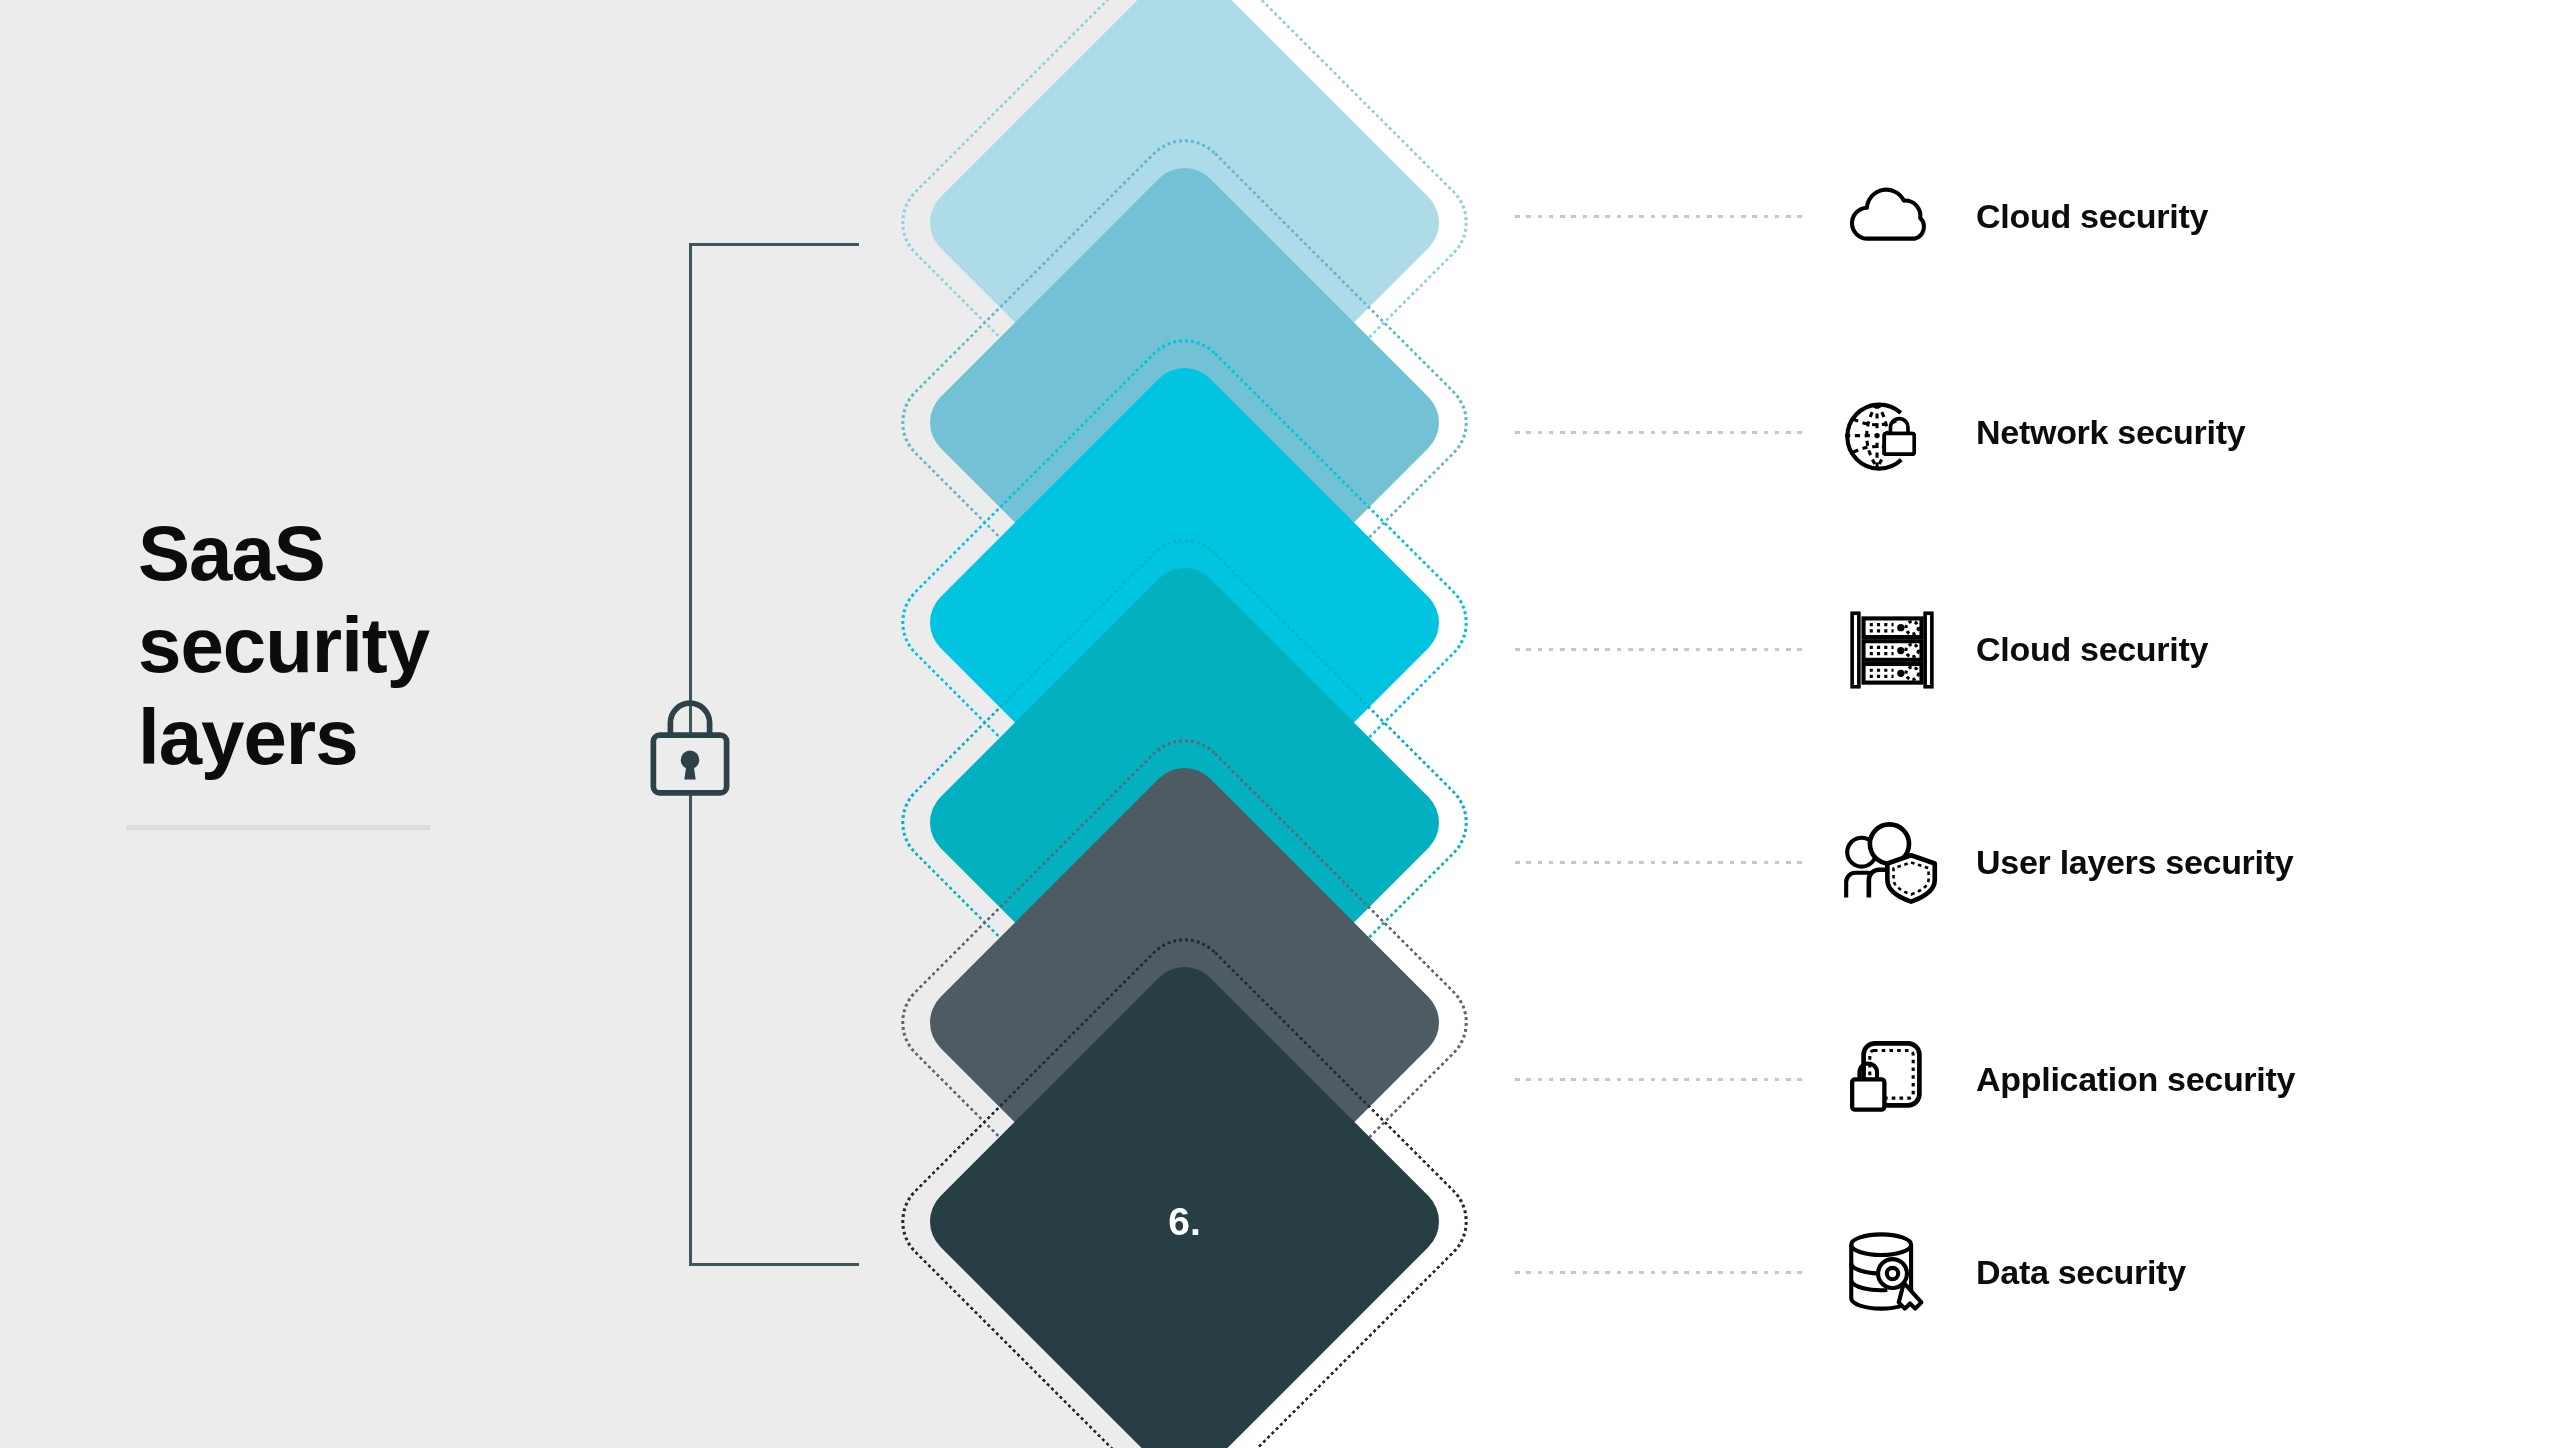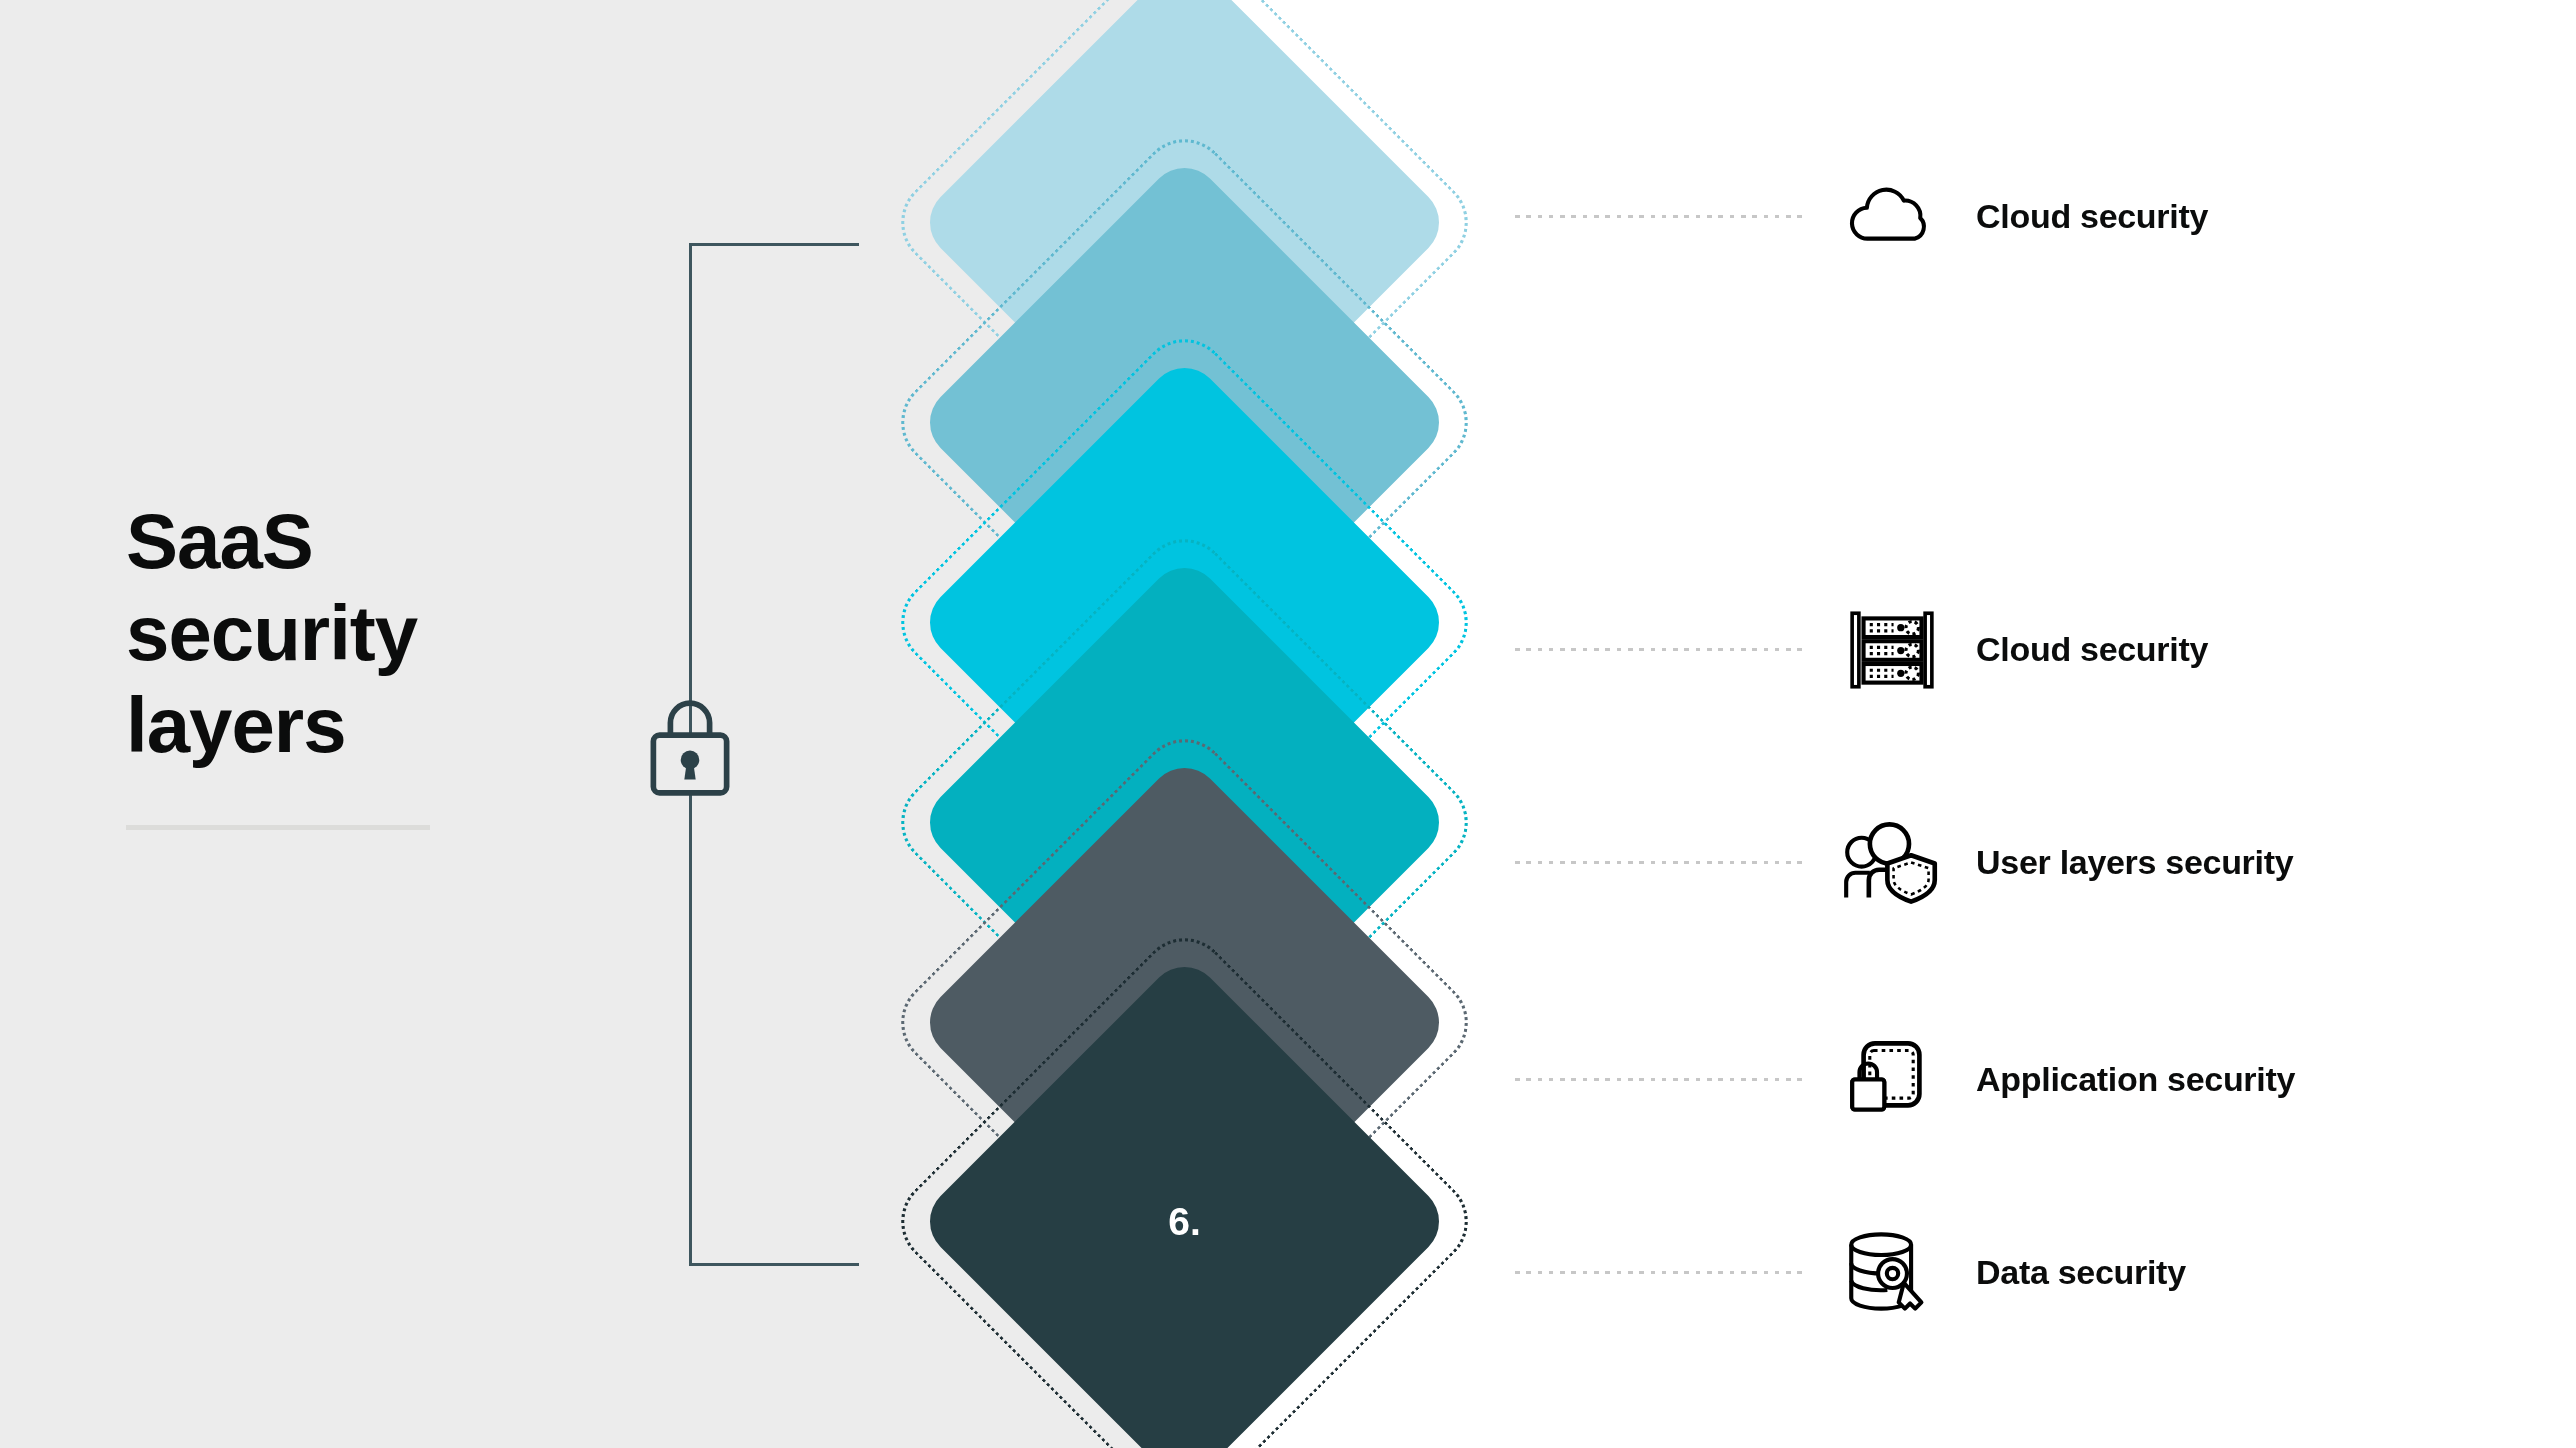--- a/index.html
+++ b/index.html
@@ -21,21 +21,21 @@
     position:absolute;left:126px;top:495px;
     width:464px;
   }
   #page-title{
     font-size:78px;
     line-height:1.18;
     font-weight:700;
     color:#0b0c0c;
     letter-spacing:-1px;
     white-space:pre-line;
-    margin:0;
+    margin:12px;
   }
   #title-divider{
     position:absolute;left:126px;top:825px;
     width:304px;height:4.6px;
     background:#dcdcda;
   }
   
   #bracket{
     position:absolute;left:689px;top:243px;
     width:170px;height:1023px;
@@ -176,20 +176,39 @@
     <div class="connector"></div>
     <div class="icon-wrap">
       <svg width="93" height="77" viewBox="0 0 180 150">
         <path d="M44 118 A30 30 0 0 1 42 58 A38 38 0 0 1 114 44
                  A30 30 0 0 1 146 78 A24 24 0 0 1 136 118 Z" fill="none" stroke="#000" stroke-width="8" stroke-linejoin="round"></path>
       </svg>
     </div>
     <div class="row-label">Cloud security</div>
   </div>
 
+  <div class="row" style="top:381px">
+    <div class="connector"></div>
+    <div class="icon-wrap">
+      <svg width="98" height="93" viewBox="0 0 190 180">
+        <path d="M112 52 A62 62 0 1 0 113 143" fill="none" stroke="#000" stroke-width="8"></path>
+        <ellipse cx="66" cy="96" rx="62" ry="62" fill="none" stroke="#000" stroke-width="7" stroke-dasharray="0 1000"></ellipse>
+        <line x1="4" y1="96" x2="128" y2="96" stroke="#000" stroke-width="6" stroke-dasharray="10,9"></line>
+        <line x1="66" y1="34" x2="66" y2="158" stroke="#000" stroke-width="6" stroke-dasharray="10,9"></line>
+        <path d="M20 64 Q66 86 112 64" fill="none" stroke="#000" stroke-width="6" stroke-dasharray="10,9"></path>
+        <path d="M20 128 Q66 106 112 128" fill="none" stroke="#000" stroke-width="6" stroke-dasharray="10,9"></path>
+        <path d="M66 34 Q26 96 66 158" fill="none" stroke="#000" stroke-width="6" stroke-dasharray="10,9"></path>
+        <path d="M66 34 Q106 96 66 158" fill="none" stroke="#000" stroke-width="6" stroke-dasharray="10,9"></path>
+        <rect x="80" y="92" width="58" height="40" rx="4" fill="#fff" stroke="#000" stroke-width="7"></rect>
+        <path d="M92 94 L92 80 A17 17 0 0 1 126 80 L126 94" fill="none" stroke="#000" stroke-width="7"></path>
+        <rect x="80" y="92" width="58" height="40" rx="4" fill="#fff" stroke="#000" stroke-width="7"></rect>
+      </svg>
+    </div>
+    <div class="row-label">Network security</div>
+  </div>
 
   <div class="row" style="top:598px">
     <div class="connector"></div>
     <div class="icon-wrap">
       <svg width="88" height="88" viewBox="0 0 170 170">
         <rect x="8" y="14" width="13" height="142" fill="none" stroke="#000" stroke-width="7"></rect>
         <rect x="149" y="14" width="13" height="142" fill="none" stroke="#000" stroke-width="7"></rect>
         <rect x="30" y="24" width="112" height="36" fill="none" stroke="#000" stroke-width="8"></rect>
         <rect x="30" y="68" width="112" height="36" fill="none" stroke="#000" stroke-width="8"></rect>
         <rect x="30" y="112" width="112" height="36" fill="none" stroke="#000" stroke-width="8"></rect>

